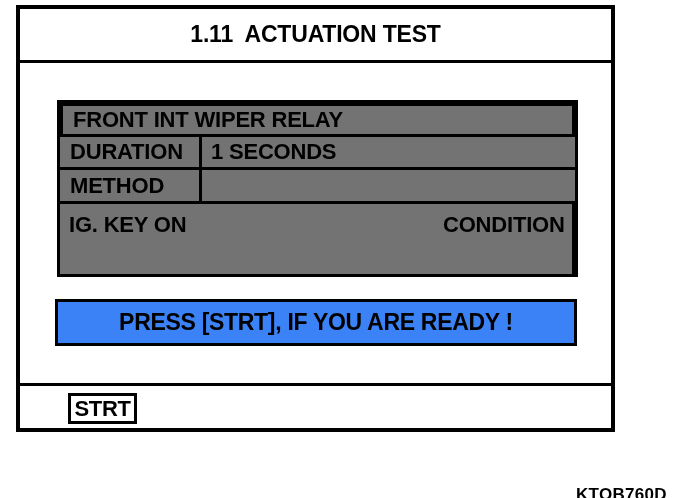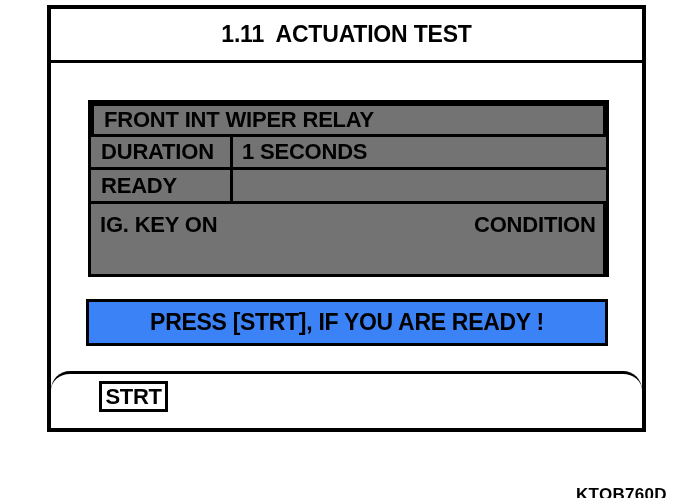--- a/index.html
+++ b/index.html
@@ -19,21 +19,20 @@
   
   .frame {
     position: absolute;
     left: 16px;
     top: 5px;
     width: 599px;
     height: 427px;
     border: 4px solid #000000;
     box-sizing: border-box;
     background: #ffffff;
-    margin-left: 31px;
   }
   
   .title-bar {
     position: absolute;
     left: 0;
     top: 0;
     width: 100%;
     height: 54px;
     box-sizing: border-box;
     border-bottom: 3px solid #000000;
@@ -125,24 +124,23 @@
     font-weight: 700;
     letter-spacing: -0.3px;
     background: #3b82f6;
   }
   
   .bottom-bar {
     position: absolute;
     left: 0;
     bottom: 0;
     width: 100%;
-    height: 57px;
+    height: 45px;
     box-sizing: border-box;
     border-top: 3px solid #000000;
-    border-radius: 19px;
   }
   .strt-button {
     position: absolute;
     left: 48px;
     top: 7px;
     width: 69px;
     height: 31px;
     box-sizing: border-box;
     border: 3px solid #000000;
     background: #ffffff;
@@ -180,21 +178,21 @@
     <div class="datatable">
       <div class="table-header">
         <span>FRONT INT WIPER RELAY</span>
       </div>
       <div class="table-body">
         <div class="trow row-duration">
           <div class="tcell label">DURATION</div>
           <div class="tcell value">1 SECONDS</div>
         </div>
         <div class="trow row-method">
-          <div class="tcell label">READY</div>
+          <div class="tcell label">METHOD</div>
         </div>
         <div class="trow row-condition">
           <div class="tcell value">IG. KEY ON</div>
           <div class="tcell label">CONDITION</div>
         </div>
       </div>
     </div>
 
     <div class="message-box">
       <span>PRESS [STRT], IF YOU ARE READY !</span>

